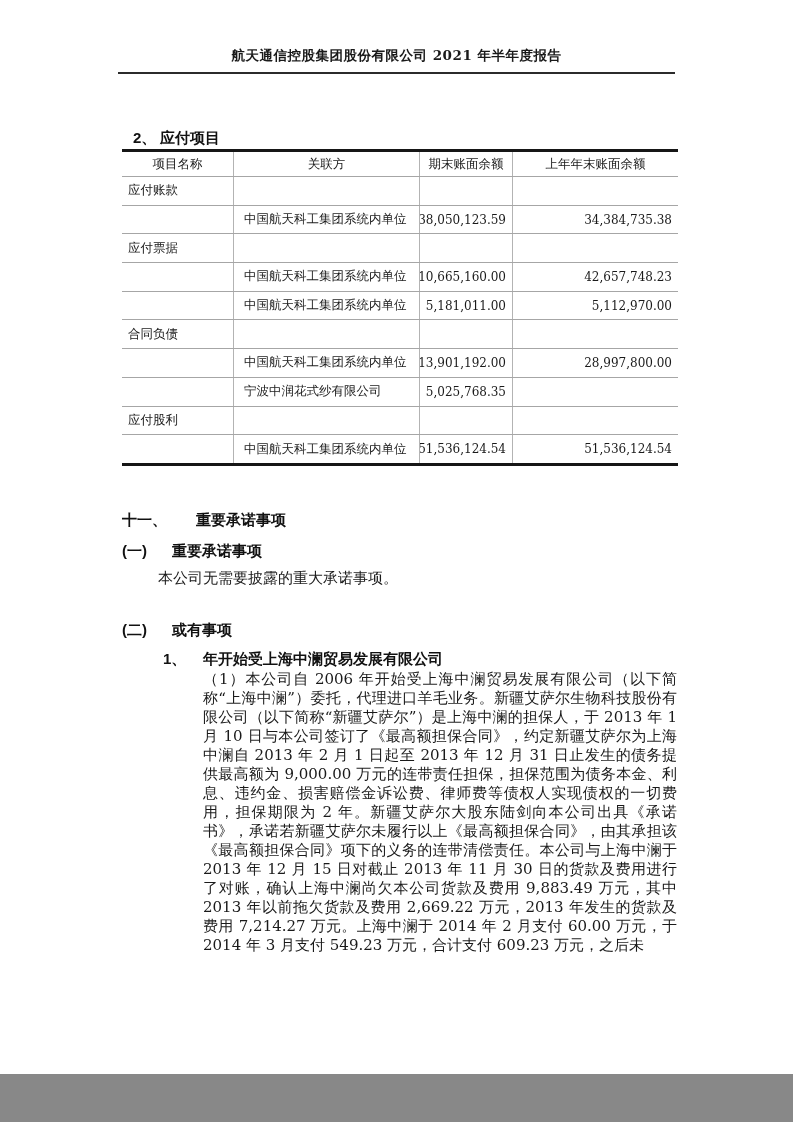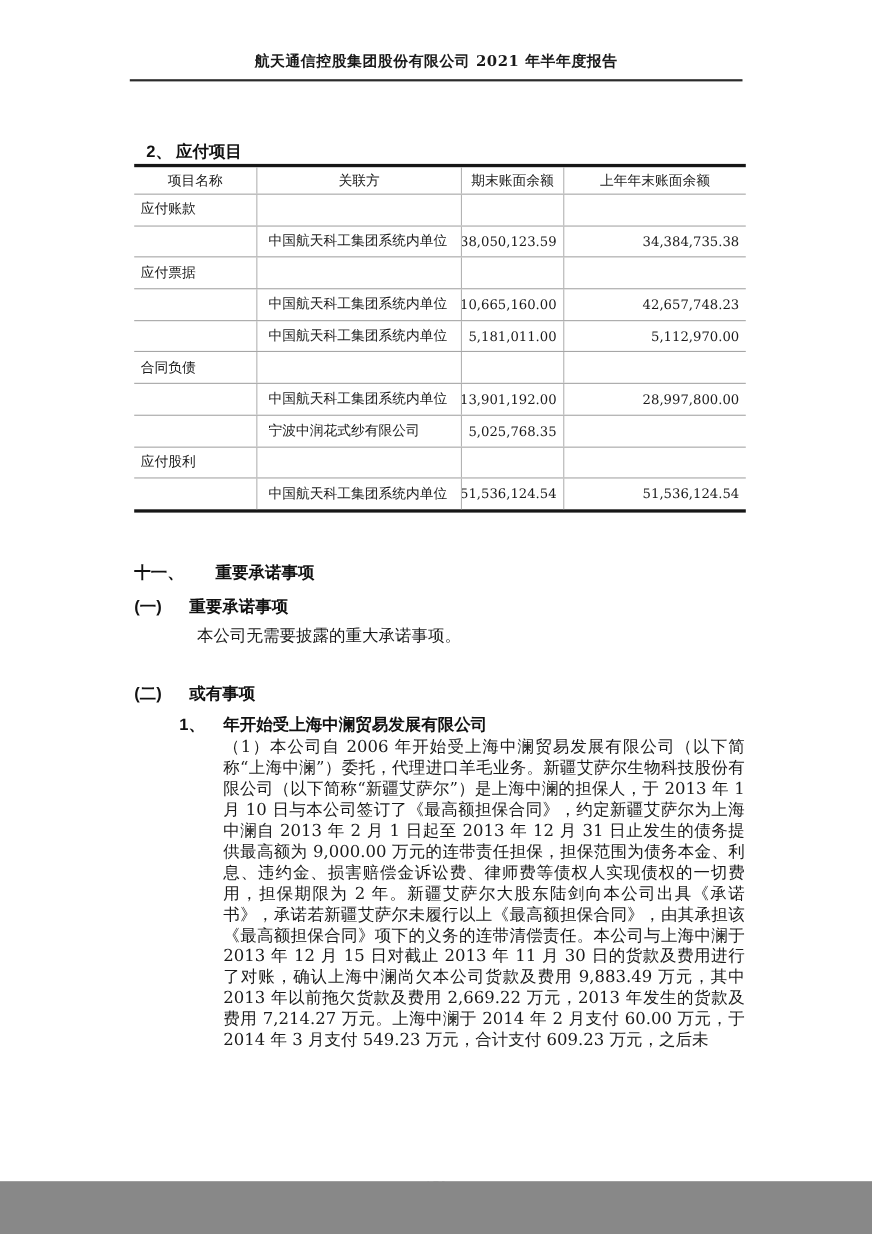--- a/index.html
+++ b/index.html
@@ -136,21 +136,21 @@
   <div class="hd" style="left:122px; top:511px;gap:24px;">
     <span class="num" style="width:50px;">十一、</span>
     <span>重要承诺事项</span>
   </div>
 
   <div class="hd" style="left:122px; top:542px;">
     <span class="num" style="width:50px;">(一)</span>
     <span>重要承诺事项</span>
   </div>
 
-  <div class="body-line" style="left:179px; top:569px;font-family:Liberation Serif, serif;">本公司无需要披露的重大承诺事项。</div>
+  <div class="body-line" style="left:158px; top:569px;font-family:Liberation Serif, serif;">本公司无需要披露的重大承诺事项。</div>
 
   <div class="hd" style="left:122px; top:621px;">
     <span class="num" style="width:50px;">(二)</span>
     <span>或有事项</span>
   </div>
 
   <div class="hd" style="left:163px; top:650px;">
     <span class="num" style="width:40px;">1、</span>
     <span>年开始受上海中澜贸易发展有限公司</span>
   </div>

